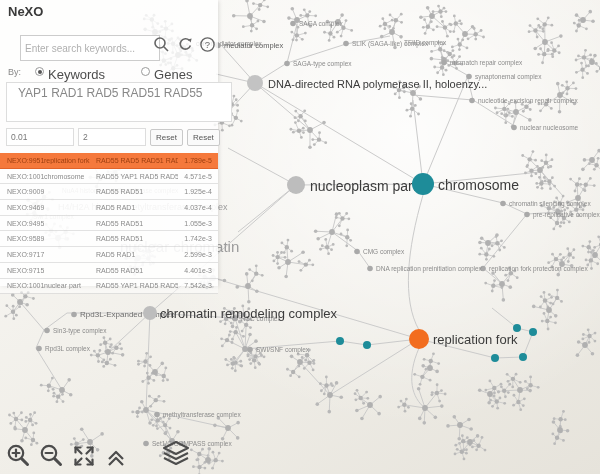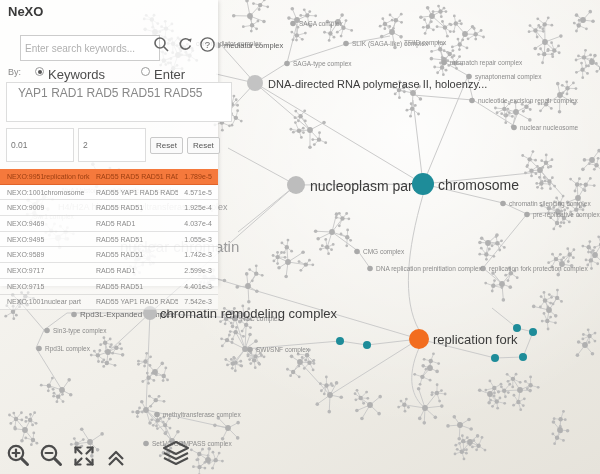--- a/index.html
+++ b/index.html
@@ -35,21 +35,21 @@
            border-radius:50%; background:#555; }
   .radio-label { color:#4c4c4c; font-size:13px; }
   .te-heading { margin:16px 0 4px 8px; font-size:11.5px; color:#666; }
   .query {
     display:block; margin:0 6px; width:226px; height:40px; border:1px solid #ddd; background:#fff;
     font-size:12px; color:#888; padding:3px 11px; resize:none; outline:none;
     font-family:"Liberation Sans",sans-serif;
   }
   .params-row { display:flex; align-items:center; margin:6px 6px 0 6px; gap:4px; }
   .param-input { width:68px; height:16px; border:1px solid #ddd; background:#fff; font-size:8.5px;
-    color:#777; padding:16px 4px; outline:none; font-family:"Liberation Sans",sans-serif; }
+    color:#777; padding:8px 4px; outline:none; font-family:"Liberation Sans",sans-serif; }
   .btn { height:17px; padding:0 5px; font-size:8px; color:#555; background:#fafafa;
     border:1px solid #c9c9c9; border-radius:2px; cursor:pointer; font-family:"Liberation Sans",sans-serif; }
   .results { margin-top:7px; }
   .trow { display:flex; align-items:center; height:15.7px; font-size:7px; color:#8a8a8a;
     background:rgba(255,255,255,0.5); border-bottom:1px solid rgba(185,185,185,0.4); cursor:pointer; }
   .trow.hl { background:#F5793C; color:#9c3e10; border-bottom-color:#e0632a; }
   .tc { white-space:nowrap; overflow:hidden; }
   .tc.id    { width:44px; padding-left:7px; }
   .tc.term  { width:52px; }
   .tc.genes { flex:1; }
@@ -2261,21 +2261,21 @@
           <text x="8.5" y="11.8" font-size="9.5" text-anchor="middle" fill="#666" font-family="Liberation Sans, sans-serif">?</text>
         </svg>
       </span>
     </div>
 
     <div class="by-row">
       <span>By:</span>
       <span class="radio sel"></span>
       <span class="radio-label">Keywords</span>
       <span class="radio" style="margin-left:36px;"></span>
-      <span class="radio-label">Enter</span>
+      <span class="radio-label">Genes</span>
     </div>
 
 
     <textarea class="query" style="">YAP1 RAD1 RAD5 RAD51 RAD55</textarea>
 
     <div class="params-row">
       <input class="param-input" type="text" value="0.01" style="">
       <input class="param-input" type="text" value="2" style="">
       <button class="btn">Reset</button>
       <button class="btn">Reset</button>

